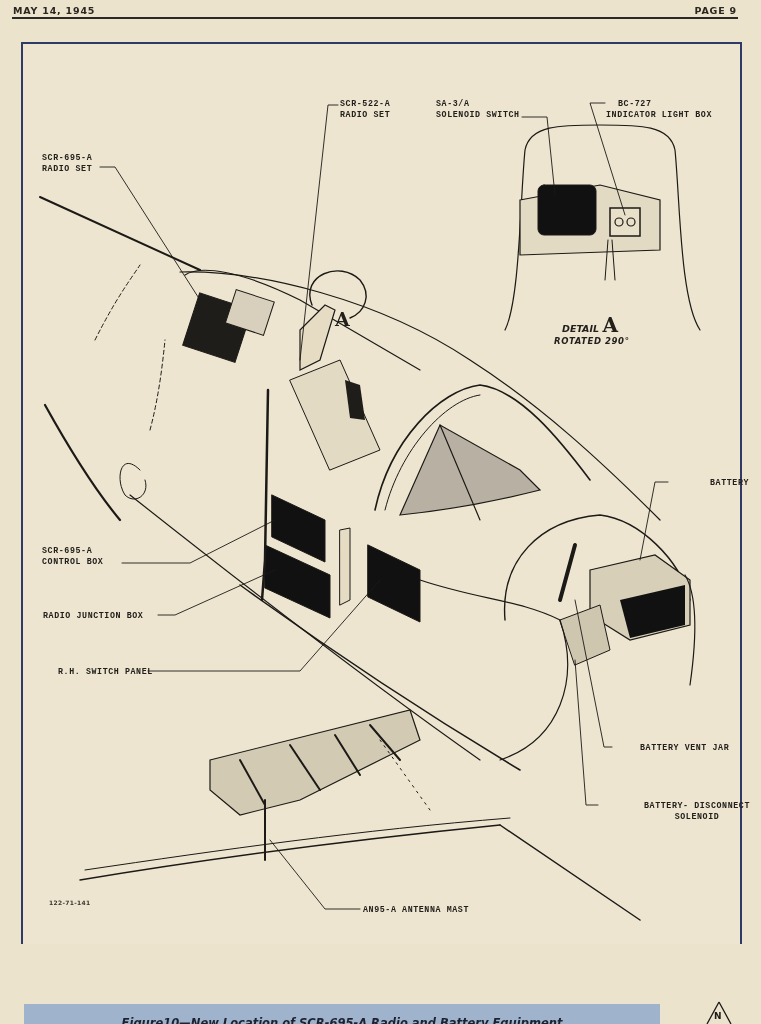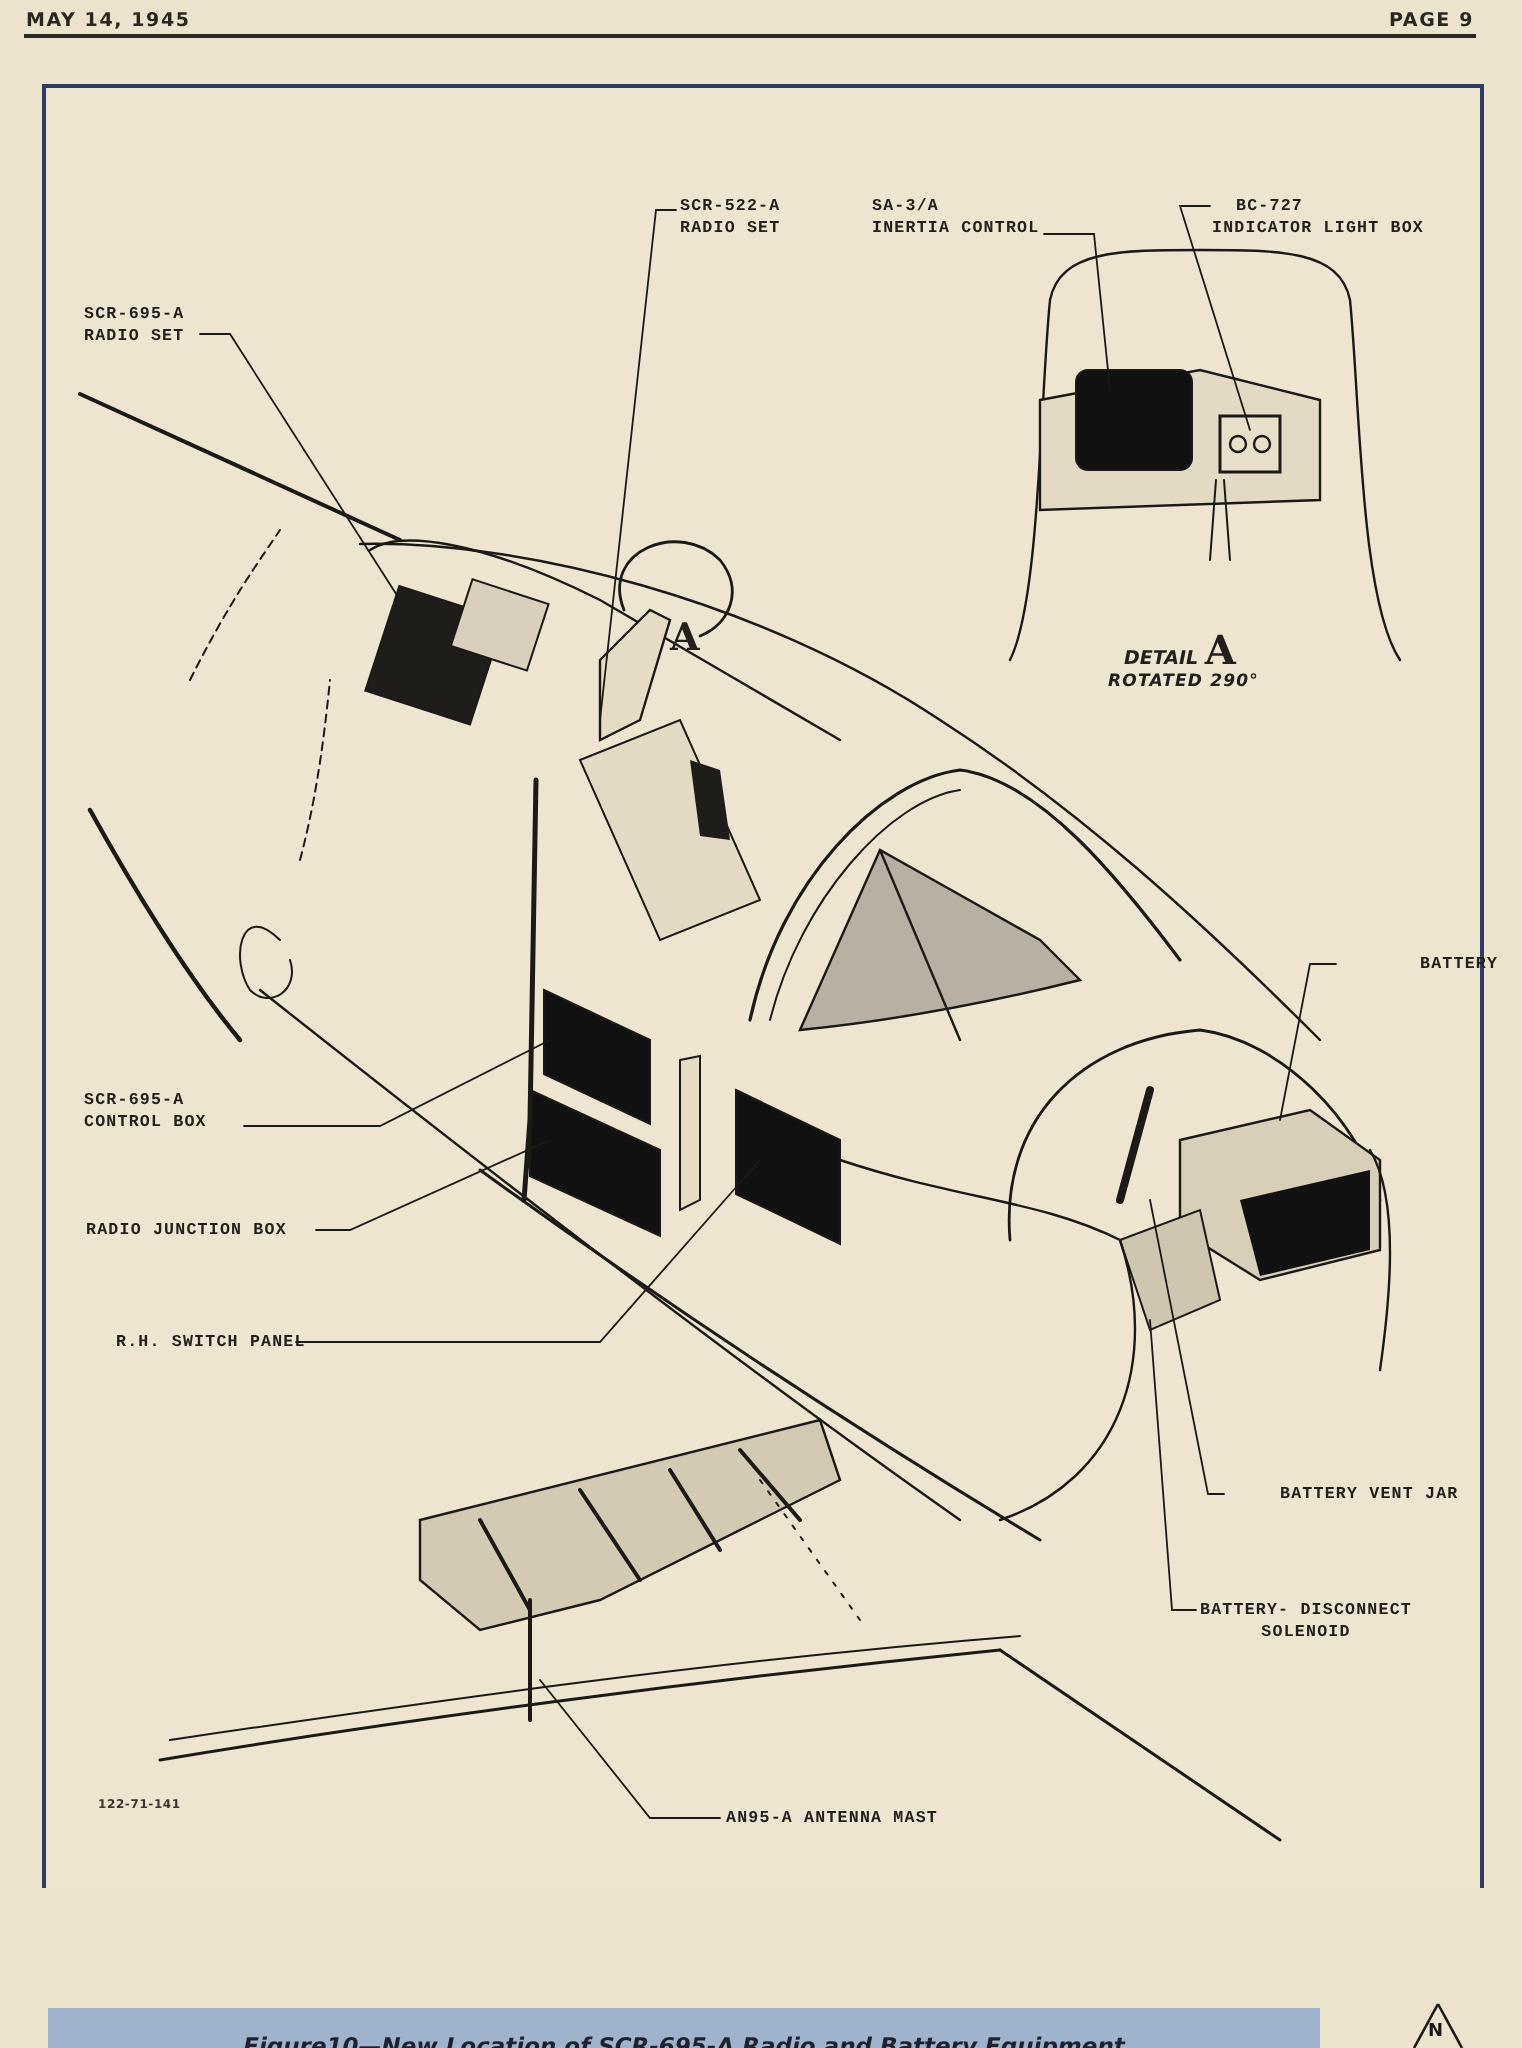--- a/index.html
+++ b/index.html
@@ -24,21 +24,21 @@
     display:flex; align-items:center; justify-content:center;
   }
   .caption {
     font-family:"DejaVu Sans", sans-serif; font-style:italic; font-weight:bold;
     font-size:11.5px; color:#1e2230;
   }
   .lbl {
     position:absolute; font-size:8.3px; font-weight:bold; letter-spacing:0.6px;
     line-height:11px; color:#23201c; white-space:nowrap;font-family:Liberation Mono, monospace;
   }
-  .lbl.center { text-align:center; }
+  .lbl.center { text-align:center;margin-left:44px; }
   .detail-title { position:absolute; font-style:italic; font-weight:bold; color:#23201c; }
   .detail-a { font-family:"DejaVu Serif", serif; font-style:normal; font-size:20px; font-weight:bold; }
   .small-id { position:absolute; font-size:6px; font-weight:bold; color:#3a352e; letter-spacing:0.3px; }
   svg.drawing { position:absolute; left:0; top:0; }
   .north {
     position:absolute; left:705px; top:1000px; width:28px; height:24px;
   }
   .north-n { position:absolute; left:9px; top:11px; font-size:9px; font-weight:bold; }
 </style>
 </head>
@@ -125,21 +125,21 @@
 <div class="lbl" style="left:42px; top:152px;">
   <div>SCR-695-A</div>
   <div>RADIO SET</div>
 </div>
 <div class="lbl" style="left:340px; top:98px;">
   <div>SCR-522-A</div>
   <div>RADIO SET</div>
 </div>
 <div class="lbl" style="left:436px; top:98px;">
   <div>SA-3/A</div>
-  <div>INERTIA CONTROL</div>
+  <div>SOLENOID SWITCH</div>
 </div>
 <div class="lbl" style="left:606px; top:98px;">
   <div style="padding-left:12px;">BC-727</div>
   <div>INDICATOR LIGHT BOX</div>
 </div>
 <div class="lbl" style="left:687px; top:477px;margin-left:23px;">BATTERY</div>
 <div class="lbl" style="left:42px; top:545px;">
   <div>SCR-695-A</div>
   <div>CONTROL BOX</div>
 </div>

